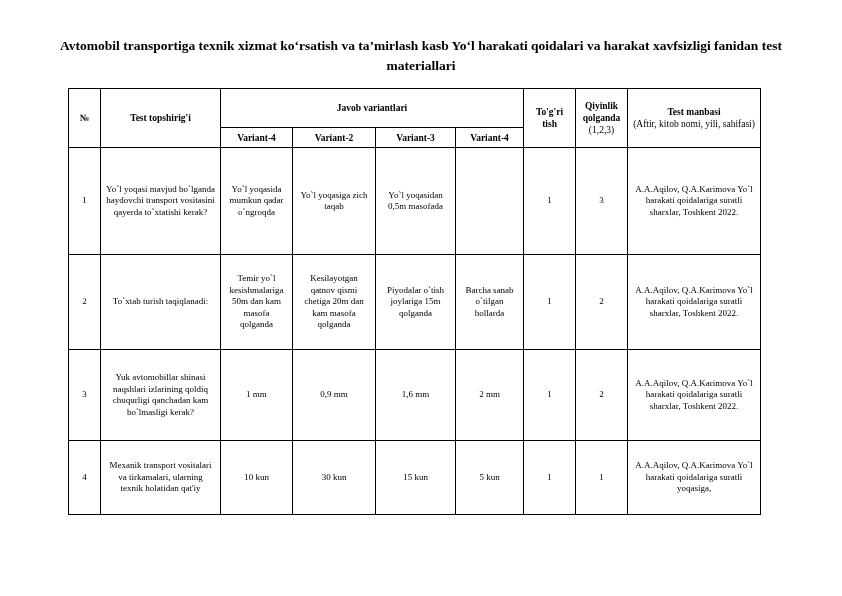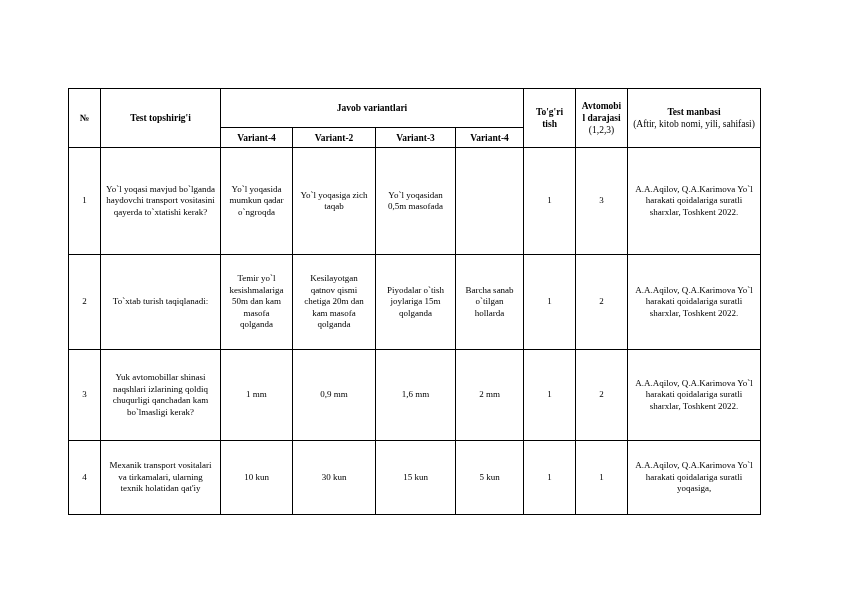--- a/index.html
+++ b/index.html
@@ -57,41 +57,42 @@
   tr.row-1 { height: 107px; }
   tr.row-2 { height: 95px; }
   tr.row-3 { height: 91px; }
   tr.row-4 { height: 74px; }
 </style>
 </head>
 <body>
 
 <div class="page">
 
+  <div class="doc-title">Avtomobil transportiga texnik xizmat ko‘rsatish va ta’mirlash kasb Yo‘l harakati qoidalari va harakat xavfsizligi fanidan test materiallari</div>
 
   <table class="test-table">
     <colgroup>
       <col style="width:32px">
       <col style="width:120px">
       <col style="width:72px">
       <col style="width:83px">
       <col style="width:80px">
       <col style="width:68px">
       <col style="width:52px">
       <col style="width:52px">
       <col style="width:133px">
     </colgroup>
     <thead>
       <tr class="hdr-top">
         <th rowspan="2">№</th>
         <th rowspan="2">Test topshirig'i</th>
         <th colspan="4">Javob variantlari</th>
         <th rowspan="2">To'g'ri tish</th>
         <th rowspan="2">
-          <span>Avtomobil darajasi</span><br>
+          <span>Qiyinlik qolganda</span><br>
           <span class="sub">(1,2,3)</span>
         </th>
         <th rowspan="2">
           <span>Test manbasi</span><br>
           <span class="sub">(Aftir, kitob nomi, yili, sahifasi)</span>
         </th>
       </tr>
       <tr class="hdr-bottom">
         <th>Variant-4</th>
         <th>Variant-2</th>

